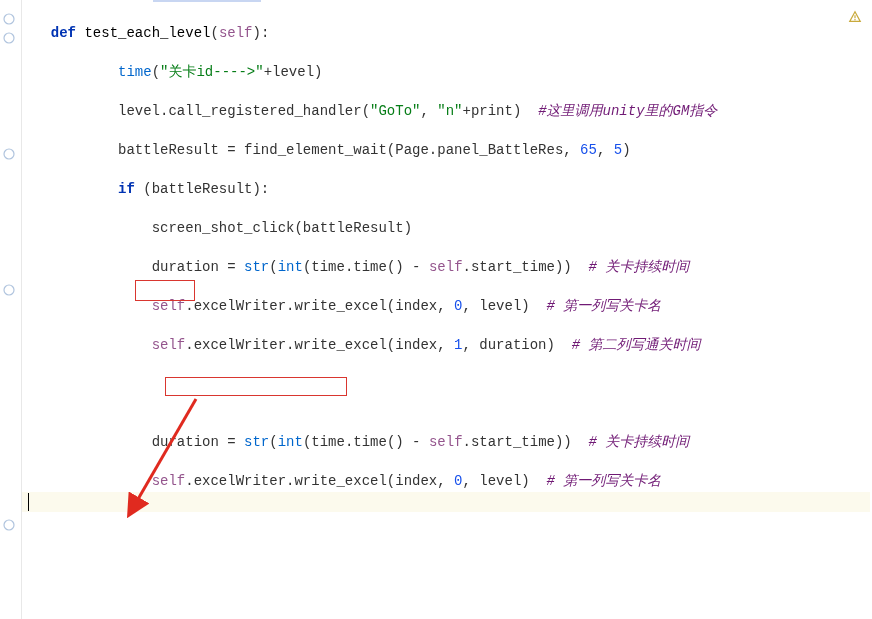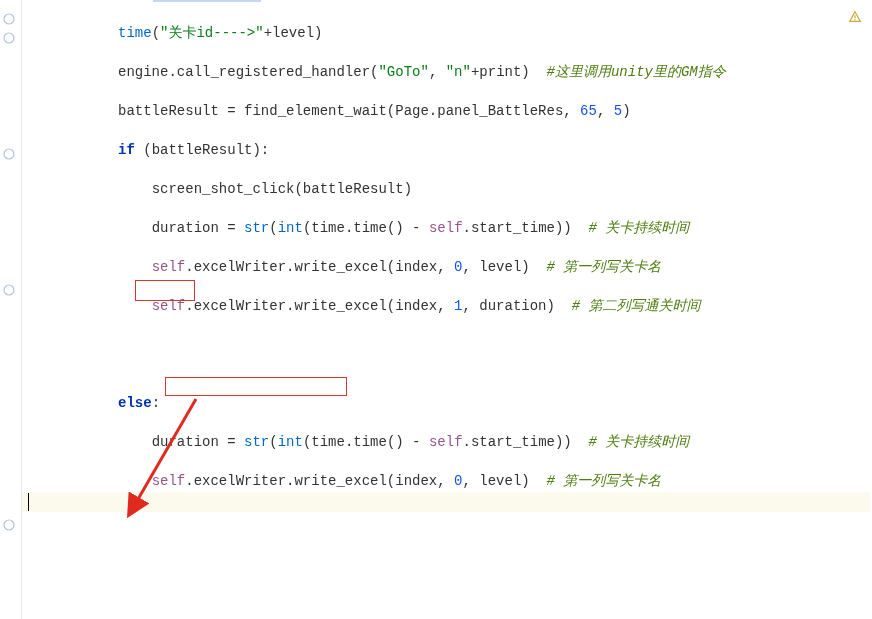--- a/index.html
+++ b/index.html
@@ -32,21 +32,21 @@
       white-space: pre;
     }
     .line { display: block; height: 19.5px; }
     .blank-line { height: 19.5px; }
     .kw { color: #0033b3; font-weight: bold; }
     .fn { color: #000; }
     .self { color: #94558d; }
     .builtin { color: #0066cc; }
     .num { color: #1750eb; margin-top: 24px; }
     .str { color: #067d17; }
-    .comment { color: #4d7c0f; font-style: italic; }
+    .comment { color: #701a75; font-style: italic; }
     .paren { color: #333; }
     .op { color: #333; }
     .ident { color: #333; }
     .highlight-box {
       position: absolute;
       border: 1.5px solid #d9362f;
       pointer-events: none;
     }
     #box-else {
       left: 135px;
@@ -133,32 +133,32 @@
 <svg class="warn-icon" viewBox="0 0 16 16">
   <path d="M8 2 L14 13 L2 13 Z" fill="none" stroke="#c9aa3c" stroke-width="1.4"></path>
   <line x1="8" y1="6" x2="8" y2="9.5" stroke="#c9aa3c" stroke-width="1.4"></line>
   <circle cx="8" cy="11.2" r="0.9" fill="#c9aa3c"></circle>
 </svg>
 
 <div class="cursor-line-bg"></div>
 <div class="cursor-caret"></div>
 
 <div class="code-area">
+<span class="line">  <span class="kw">def</span> <span class="fn">test_each_level</span><span class="paren">(</span><span class="self">self</span><span class="paren">):</span></span>
 <span class="line">          <span class="builtin">time</span><span class="paren">(</span><span class="str">"关卡id----&gt;"</span><span class="op">+</span><span class="ident">level)</span></span>
-<span class="line">          <span class="ident">engine.call_registered_handler(</span><span class="str">"GoTo"</span><span class="op">, </span><span class="str">"n"</span><span class="ident">+print)  </span><span class="comment">#这里调用unity里的GM指令</span></span>
+<span class="line">          <span class="ident">level.call_registered_handler(</span><span class="str">"GoTo"</span><span class="op">, </span><span class="str">"n"</span><span class="ident">+print)  </span><span class="comment">#这里调用unity里的GM指令</span></span>
 <span class="line">          <span class="ident">battleResult = find_element_wait(Page.panel_BattleRes, </span><span class="num">65</span><span class="op">, </span><span class="num">5</span><span class="paren">)</span></span>
 <span class="line">          <span class="kw">if</span><span class="ident"> (battleResult):</span></span>
 <span class="line">              <span class="ident">screen_shot_click(battleResult)</span></span>
 <span class="line">              <span class="ident">duration = </span><span class="builtin">str</span><span class="paren">(</span><span class="builtin">int</span><span class="ident">(time.time() - </span><span class="self">self</span><span class="ident">.start_time))  </span><span class="comment"># 关卡持续时间</span></span>
 <span class="line">              <span class="self">self</span><span class="ident">.excelWriter.write_excel(index, </span><span class="num">0</span><span class="ident">, level)  </span><span class="comment"># 第一列写关卡名</span></span>
 <span class="line">              <span class="self">self</span><span class="ident">.excelWriter.write_excel(index, </span><span class="num">1</span><span class="ident">, duration)  </span><span class="comment"># 第二列写通关时间</span></span>
 <span class="blank-line"></span>
 <span class="blank-line"></span>
 <span class="blank-line"></span>
-<span class="line">          <span class="kw">else</span><span class="op">:</span></span>
 <span class="line">              <span class="ident">duration = </span><span class="builtin">str</span><span class="paren">(</span><span class="builtin">int</span><span class="ident">(time.time() - </span><span class="self">self</span><span class="ident">.start_time))  </span><span class="comment"># 关卡持续时间</span></span>
 <span class="line">              <span class="self">self</span><span class="ident">.excelWriter.write_excel(index, </span><span class="num">0</span><span class="ident">, level)  </span><span class="comment"># 第一列写关卡名</span></span>
 
 
 
 
 
 <span class="blank-line"></span>
 <span class="blank-line"></span>
 <span class="blank-line"></span>

